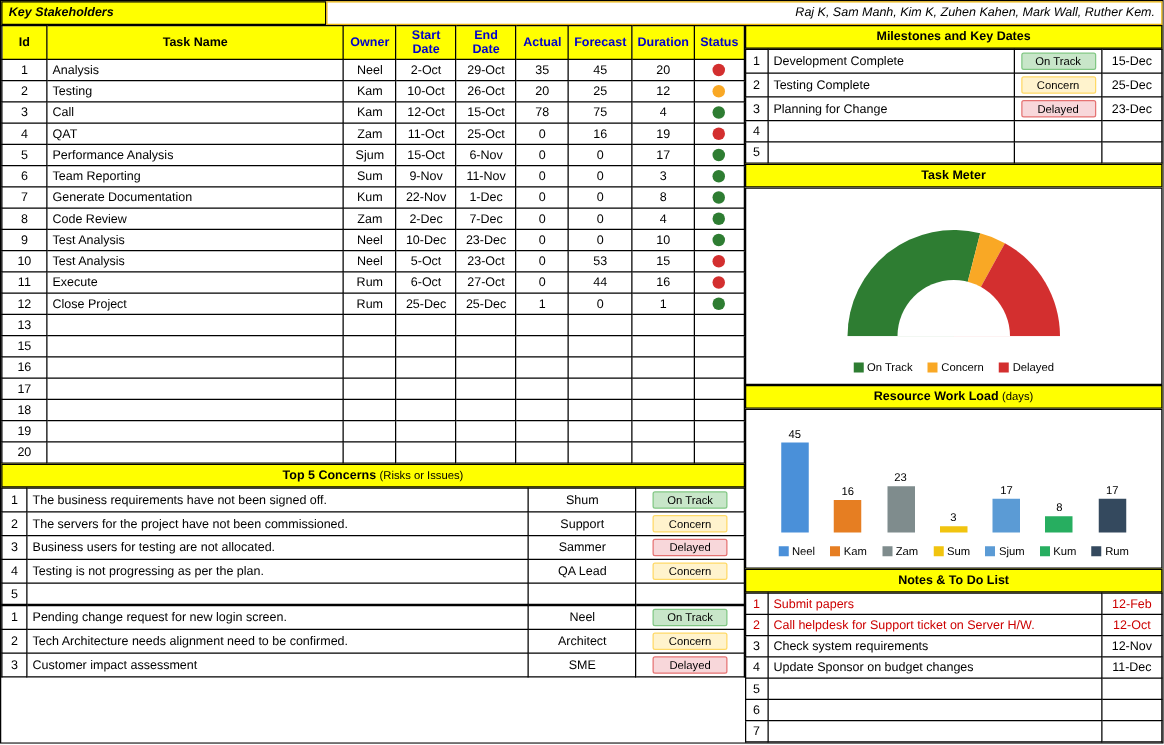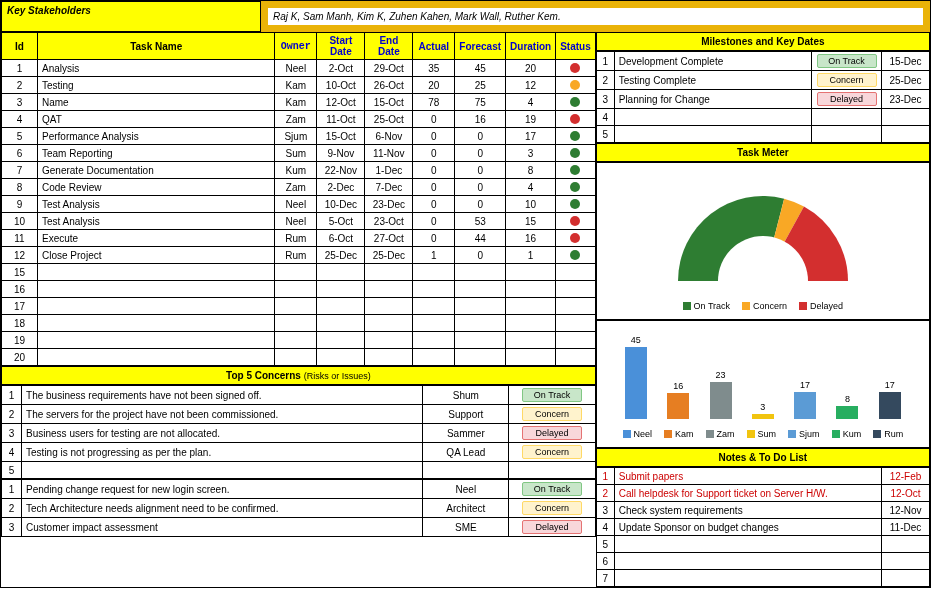--- a/index.html
+++ b/index.html
@@ -1,20 +1,20 @@
 <!DOCTYPE html>
 <html><head>
 <meta charset="utf-8">
 <style>
 * { box-sizing: border-box; margin: 0; padding: 0; }
 body { font-family: Arial, sans-serif; font-size: 10px; background: #fff; width: 931px; }
 .container { border: 1px solid #000; }
 .header-row { display: flex; font-style: italic; }
 .header-label { background: #ffff00; font-weight: bold; padding: 3px 5px; border: 1px solid #000; width: 260px; }
-.header-value { flex: 1; padding: 3px 5px; border: 7px solid #eab308; }
+.header-value { flex: 1; padding: 3px 5px; border: 1px solid #eab308; text-align: right; }
 .main-grid { display: flex; }
 .left-panel { width: 596px; }
 .right-panel { width: 335px; }
 table { border-collapse: collapse; width: 100%; }
 td, th { border: 1px solid #000; padding: 2px 4px; height: 17px; text-align: center; font-size: 10px; }
 th { background: #ffff00; font-weight: bold; color: #0000cd; }
 th.black { color: #000; }
 .section-header { background: #ffff00; font-weight: bold; text-align: center; padding: 3px; border: 1px solid #000; color: #000; }
 .section-header .sub { font-weight: normal; font-size: 9px; }
 .task-name { text-align: left; }
@@ -31,21 +31,21 @@
 .gauge-svg { width: 200px; height: 100px; }
 .legend { display: flex; justify-content: center; gap: 12px; font-size: 9px; margin-top: 10px; }
 .legend-item { display: flex; align-items: center; gap: 3px; }
 .legend-sq { width: 8px; height: 8px; }
 .bar-chart { display: flex; align-items: flex-end; justify-content: space-around; height: 90px; padding: 5px 10px 0; }
 .bar-wrap { display: flex; flex-direction: column; align-items: center; width: 30px; }
 .bar-val { font-size: 9px; margin-bottom: 2px; }
 .bar { width: 22px; }
 .notes-row.red td { color: #c00; }
 .id-col { width: 36px; }
-.owner-col { width: 42px; font-family: Liberation Mono, monospace; }
+.owner-col { width: 42px; }
 .date-col { width: 48px; }
 .num-col { width: 42px; }
 .status-col { width: 32px; margin-top: 12px; }
 </style>
 </head>
 <body>
 
 <div class="container">
   <div class="header-row">
     <div class="header-label">Key Stakeholders</div>
@@ -90,21 +90,21 @@
               <td>26-Oct</td>
               <td>20</td>
               <td>25</td>
               <td>12</td>
               <td>
                 <span class="status-dot dot-orange"></span>
               </td>
             </tr>
             <tr>
               <td class="id-col">3</td>
-              <td class="task-name">Name</td>
+              <td class="task-name">Call</td>
               <td>Kam</td>
               <td>12-Oct</td>
               <td>15-Oct</td>
               <td>78</td>
               <td>75</td>
               <td>4</td>
               <td>
                 <span class="status-dot dot-green"></span>
               </td>
             </tr>
@@ -217,20 +217,31 @@
               <td class="task-name">Close Project</td>
               <td>Rum</td>
               <td>25-Dec</td>
               <td>25-Dec</td>
               <td>1</td>
               <td>0</td>
               <td>1</td>
               <td>
                 <span class="status-dot dot-green"></span>
               </td>
+            </tr>
+            <tr>
+              <td class="id-col">13</td>
+              <td class="task-name"></td>
+              <td></td>
+              <td></td>
+              <td></td>
+              <td></td>
+              <td></td>
+              <td></td>
+              <td></td>
             </tr>
             <tr>
               <td class="id-col">15</td>
               <td class="task-name"></td>
               <td></td>
               <td></td>
               <td></td>
               <td></td>
               <td></td>
               <td></td>
@@ -412,20 +423,23 @@
               <span class="legend-sq" style="background:#f9a825"></span>
               <span>Concern</span>
             </div>
             <div class="legend-item">
               <span class="legend-sq" style="background:#d32f2f"></span>
               <span>Delayed</span>
             </div>
           </div>
       </div>
 
+      <div class="section-header">
+        <span>Resource Work Load</span> <span class="sub">(days)</span>
+      </div>
       <div class="chart-box">
         <div class="bar-chart" id="bar-chart">
             <div class="bar-wrap">
               <div class="bar-val">45</div>
               <div class="bar" style="height:72px;background:#4a90d9"></div>
             </div>
             <div class="bar-wrap">
               <div class="bar-val">16</div>
               <div class="bar" style="height:25.6px;background:#e67e22"></div>
             </div>

